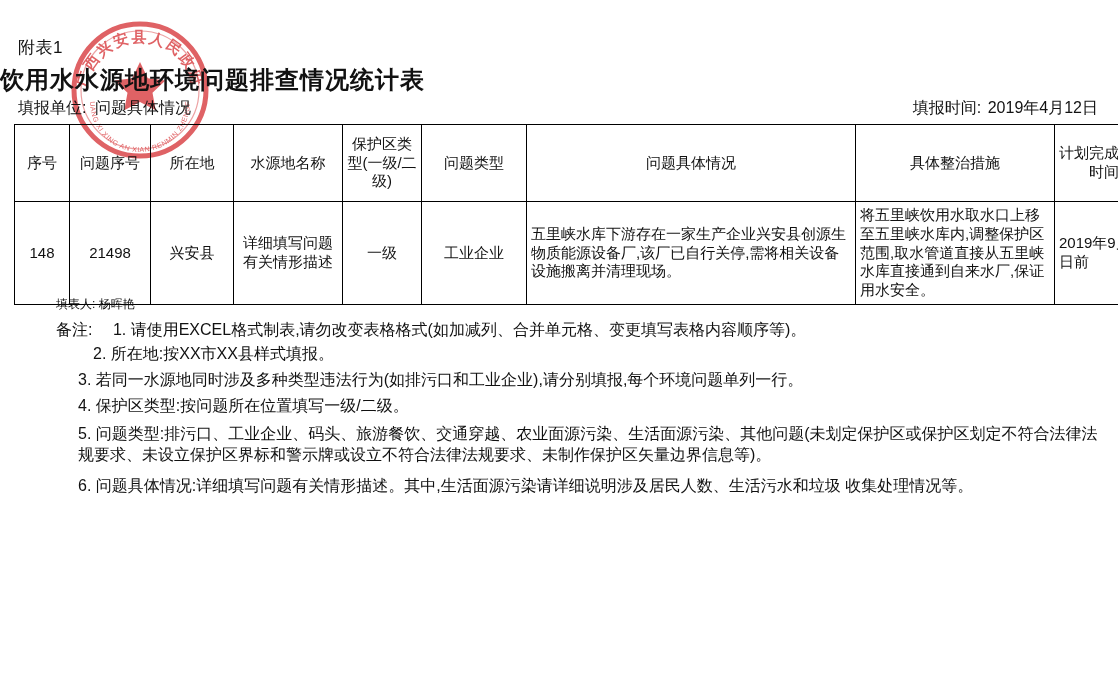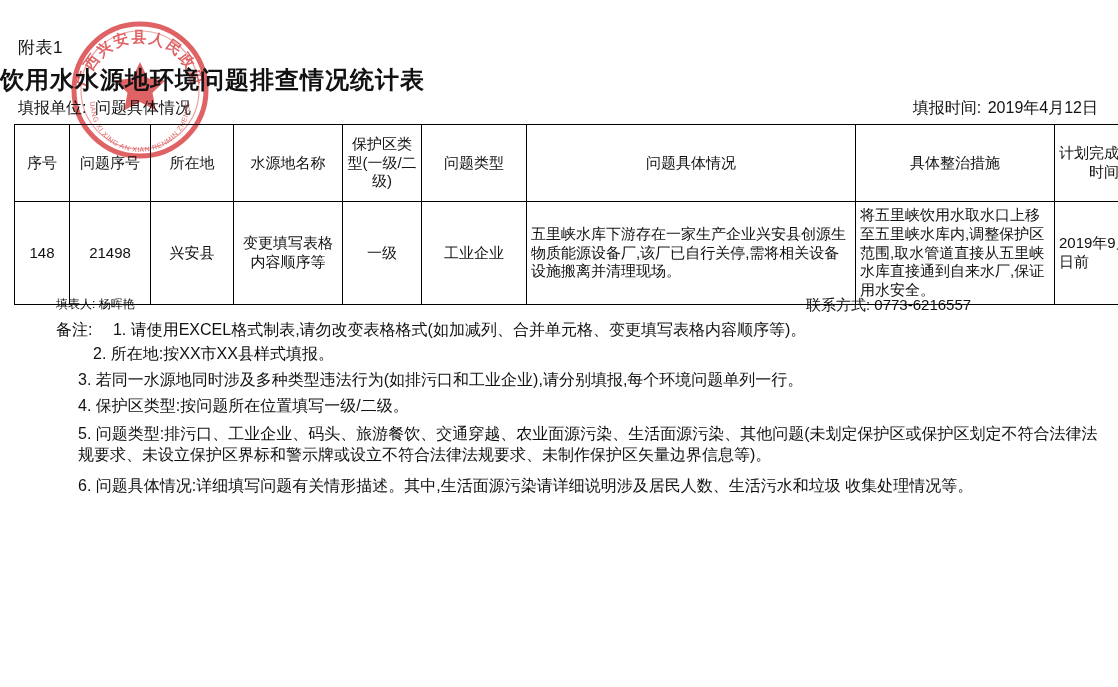--- a/index.html
+++ b/index.html
@@ -184,40 +184,36 @@
         <th class="c-meas">具体整治措施</th>
         <th class="c-date">计划完成整治时间</th>
 
       </tr>
     </thead>
     <tbody>
       <tr>
         <td class="c-seq">148</td>
         <td class="c-pno">21498</td>
         <td class="c-loc">兴安县</td>
-        <td class="c-src">变更填写表格内容顺序等</td>
+        <td class="c-src">详细填写问题有关情形描述</td>
         <td class="c-lvl">一级</td>
         <td class="c-type">工业企业</td>
         <td class="c-desc">五里峡水库下游存在一家生产企业兴安县创源生物质能源设备厂,该厂已自行关停,需将相关设备设施搬离并清理现场。</td>
         <td class="c-meas">将五里峡饮用水取水口上移至五里峡水库内,调整保护区范围,取水管道直接从五里峡水库直接通到自来水厂,保证用水安全。</td>
         <td class="c-date">2019年9月30日前</td>
 
       </tr>
     </tbody>
   </table>
 
   <div class="filler-row">
     <span>填表人:</span>
     <span>杨晖艳</span>
   </div>
 
-  <div class="contact-row">
-    <span>联系方式:</span>
-    <span>0773-6216557</span>
-  </div>
 
   <div class="note-wrap" style="top:320px;">
     <div class="n1">
       <span>备注:</span>
       <span style="margin-left:16px;">1. 请使用EXCEL格式制表,请勿改变表格格式(如加减列、合并单元格、变更填写表格内容顺序等)。</span>
     </div>
     <div class="n2">2. 所在地:按XX市XX县样式填报。</div>
     <div class="n3">3. 若同一水源地同时涉及多种类型违法行为(如排污口和工业企业),请分别填报,每个环境问题单列一行。</div>
     <div class="n4">4. 保护区类型:按问题所在位置填写一级/二级。</div>
     <div class="n5">5. 问题类型:排污口、工业企业、码头、旅游餐饮、交通穿越、农业面源污染、生活面源污染、其他问题(未划定保护区或保护区划定不符合法律法规要求、未设立保护区界标和警示牌或设立不符合法律法规要求、未制作保护区矢量边界信息等)。</div>

